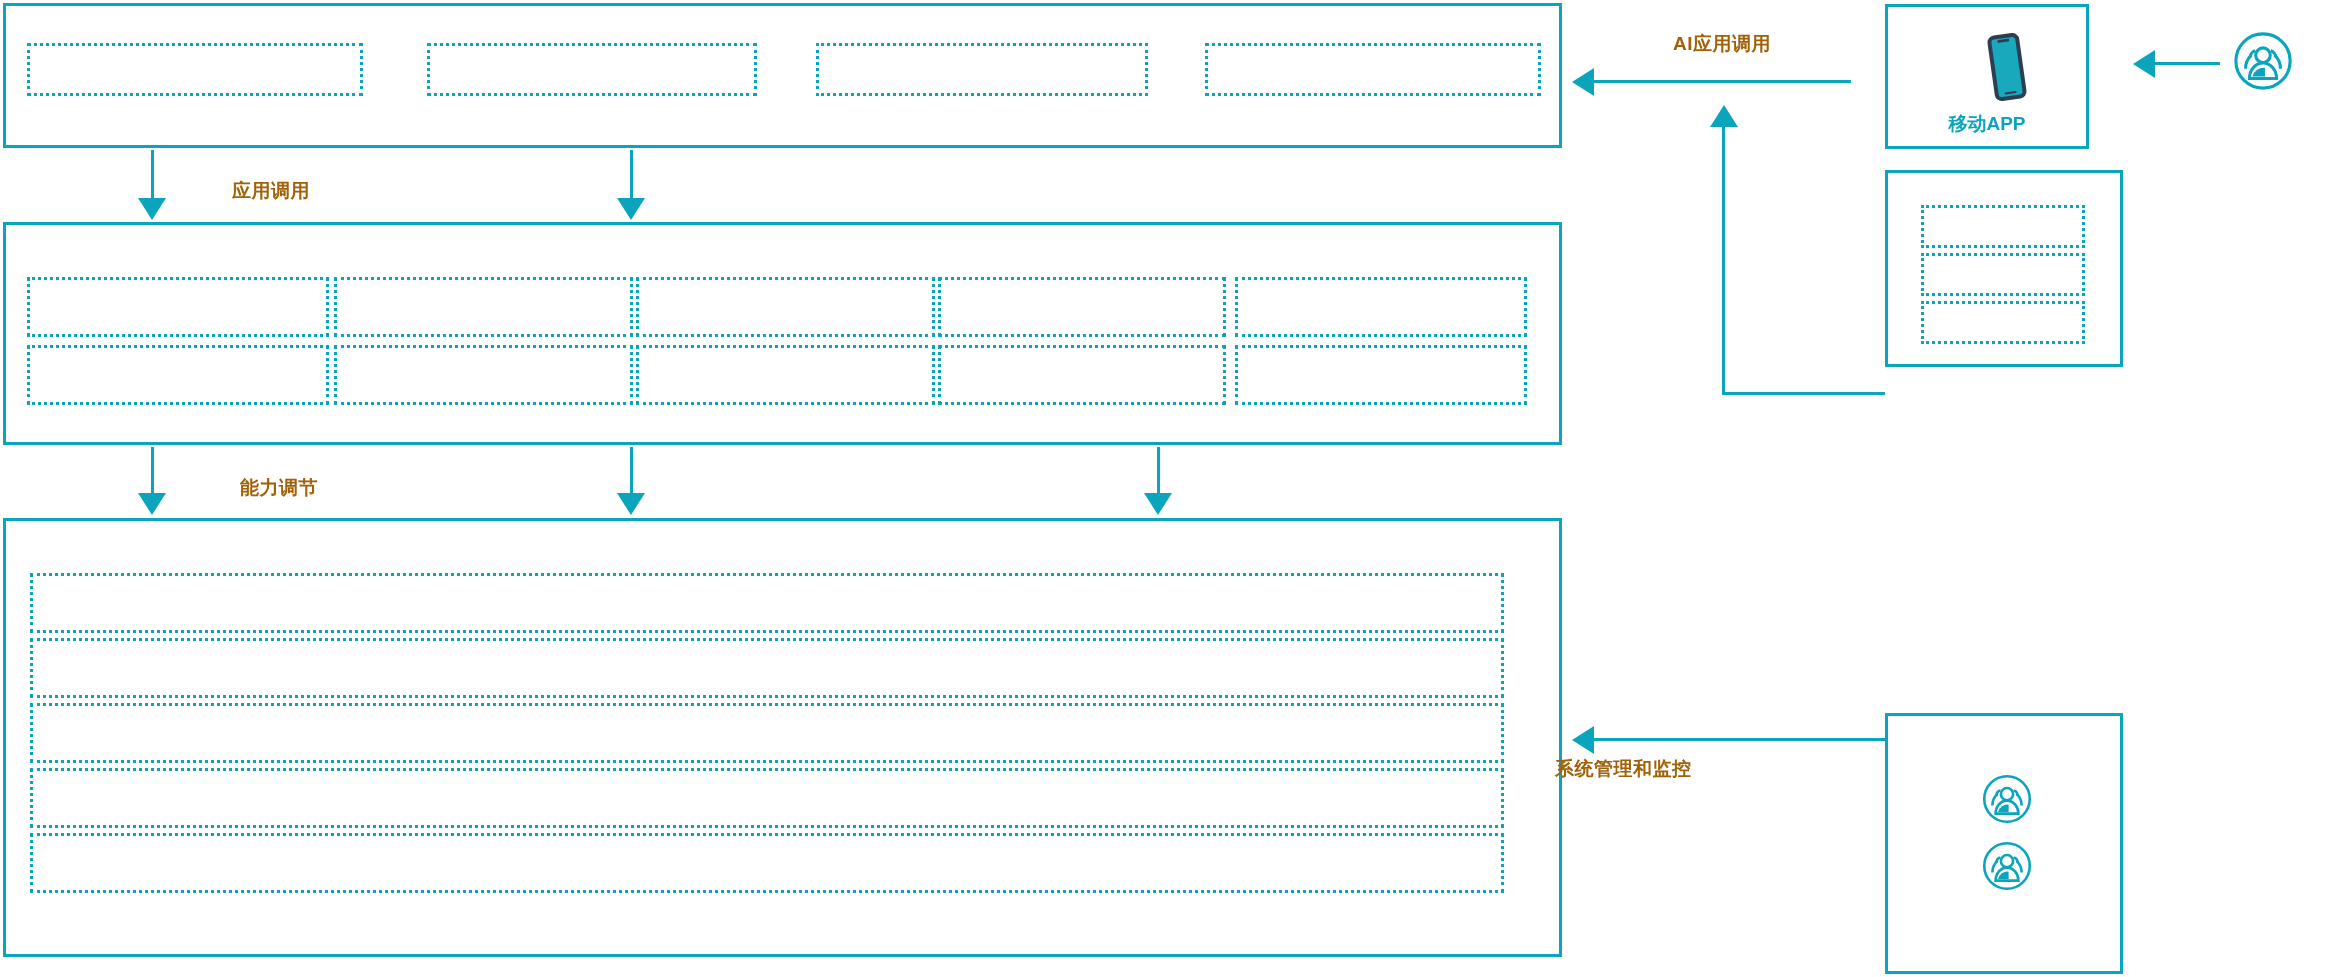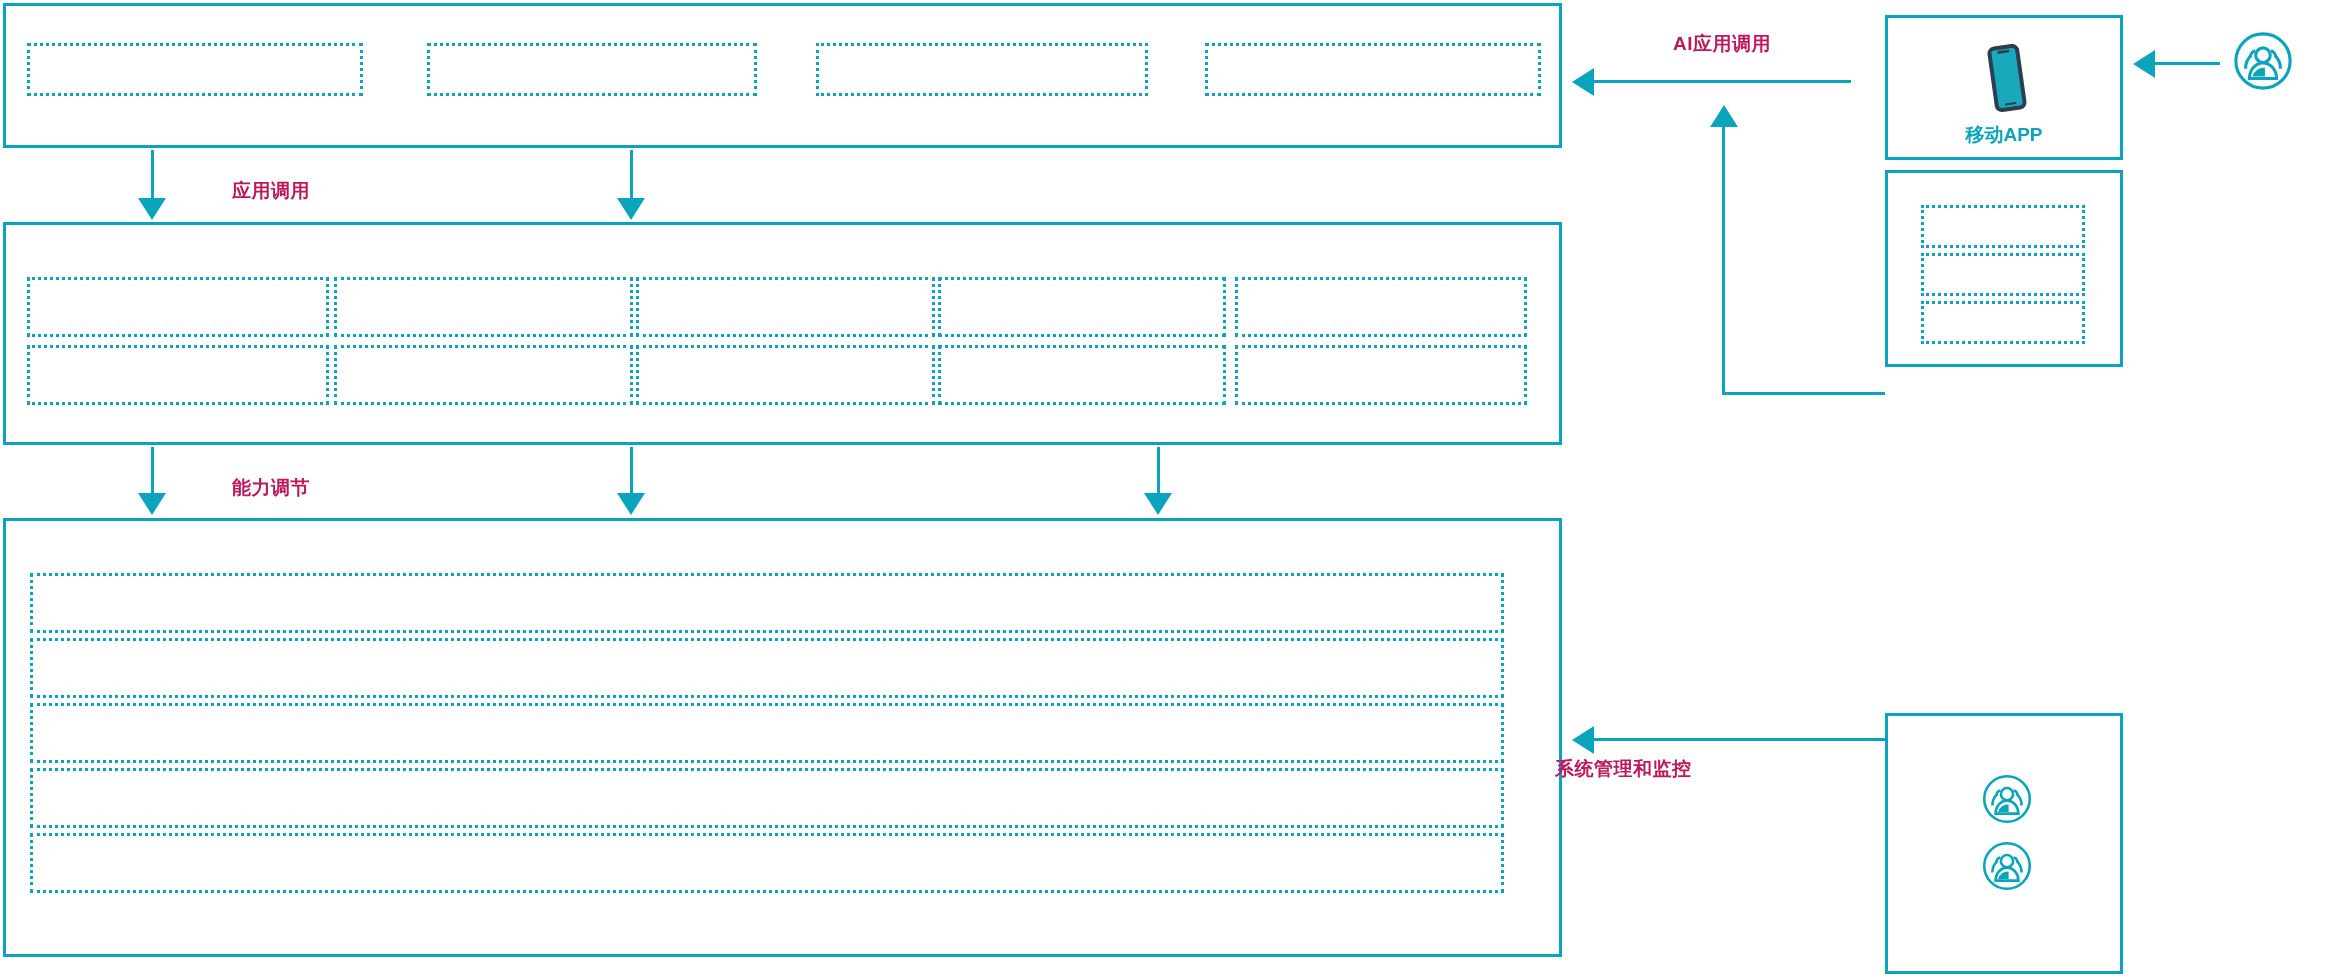--- a/index.html
+++ b/index.html
@@ -42,21 +42,21 @@
   .arrow-left{
     position:absolute;width:0;height:0;
     border-top:14px solid transparent;
     border-bottom:14px solid transparent;
     border-right:22px solid #0aa5bd;
   }
 
   
   .edge-label{
     position:absolute;
-    color:#be185d;
+    color:#a16207;
     font-size:19px;
     font-weight:bold;
     white-space:nowrap;
     letter-spacing:.5px;
   }
 
   
   .node-caption{
     position:absolute;
     color:#0aa5bd;
@@ -105,21 +105,21 @@
     <div class="dbox" style="left:1229px;top:52px;width:292px;height:60px;"></div>
     <div class="dbox" style="left:1229px;top:120px;width:292px;height:60px;"></div>
   </div>
 
   <div class="vline" style="left:151px;top:447px;height:48px;"></div>
   <div class="arrow-down" style="left:138px;top:493px;"></div>
   <div class="vline" style="left:630px;top:447px;height:48px;"></div>
   <div class="arrow-down" style="left:617px;top:493px;"></div>
   <div class="vline" style="left:1157px;top:447px;height:48px;"></div>
   <div class="arrow-down" style="left:1144px;top:493px;"></div>
-  <div class="edge-label" style="left:232px;top:475px;">能力调节</div>
+  <div class="edge-label" style="left:240px;top:475px;">能力调节</div>
 
   <div class="panel" style="left:3px;top:518px;width:1559px;height:439px;">
     <div class="dbox" style="left:24px;top:52px;width:1474px;height:60px;"></div>
     <div class="dbox" style="left:24px;top:117px;width:1474px;height:60px;"></div>
     <div class="dbox" style="left:24px;top:182px;width:1474px;height:60px;"></div>
     <div class="dbox" style="left:24px;top:247px;width:1474px;height:60px;"></div>
     <div class="dbox" style="left:24px;top:312px;width:1474px;height:60px;"></div>
   </div>
 
   <div class="hline" style="left:1594px;top:80px;width:257px;"></div>
@@ -127,21 +127,21 @@
   <div class="edge-label" style="left:1673px;top:31px;">AI应用调用</div>
 
   <div class="vline" style="left:1722px;top:127px;height:268px;"></div>
   <div class="arrow-up" style="left:1710px;top:105px;"></div>
   <div class="hline" style="left:1722px;top:392px;width:163px;"></div>
 
   <div class="hline" style="left:1594px;top:738px;width:291px;"></div>
   <div class="arrow-left" style="left:1572px;top:726px;"></div>
   <div class="edge-label" style="left:1555px;top:756px;">系统管理和监控</div>
 
-  <div class="panel" style="left:1885px;top:15px;width:238px;height:145px;">
+  <div class="panel" style="left:1885px;top:4px;width:204px;height:145px;">
     <div class="icon-wrap" style="left:96px;top:25px;width:46px;height:70px;">
       <svg width="46" height="70" viewBox="0 0 46 70" xmlns="http://www.w3.org/2000/svg">
         <g transform="rotate(-8 23 35)">
           <rect x="9" y="4" width="28" height="62" rx="5" ry="5" fill="#19a9bd" stroke="#2d3e50" stroke-width="4"></rect>
           <rect x="17" y="7" width="12" height="3" rx="1.5" fill="#2d3e50"></rect>
           <rect x="17" y="60" width="12" height="2" rx="1" fill="#2d3e50"></rect>
         </g>
       </svg>
     </div>
     <div class="node-caption" style="top:104px;">移动APP</div>

